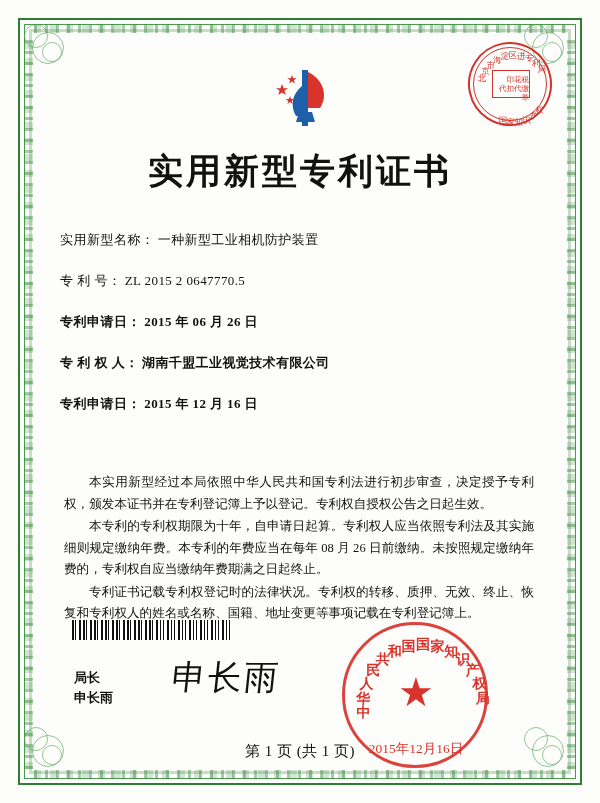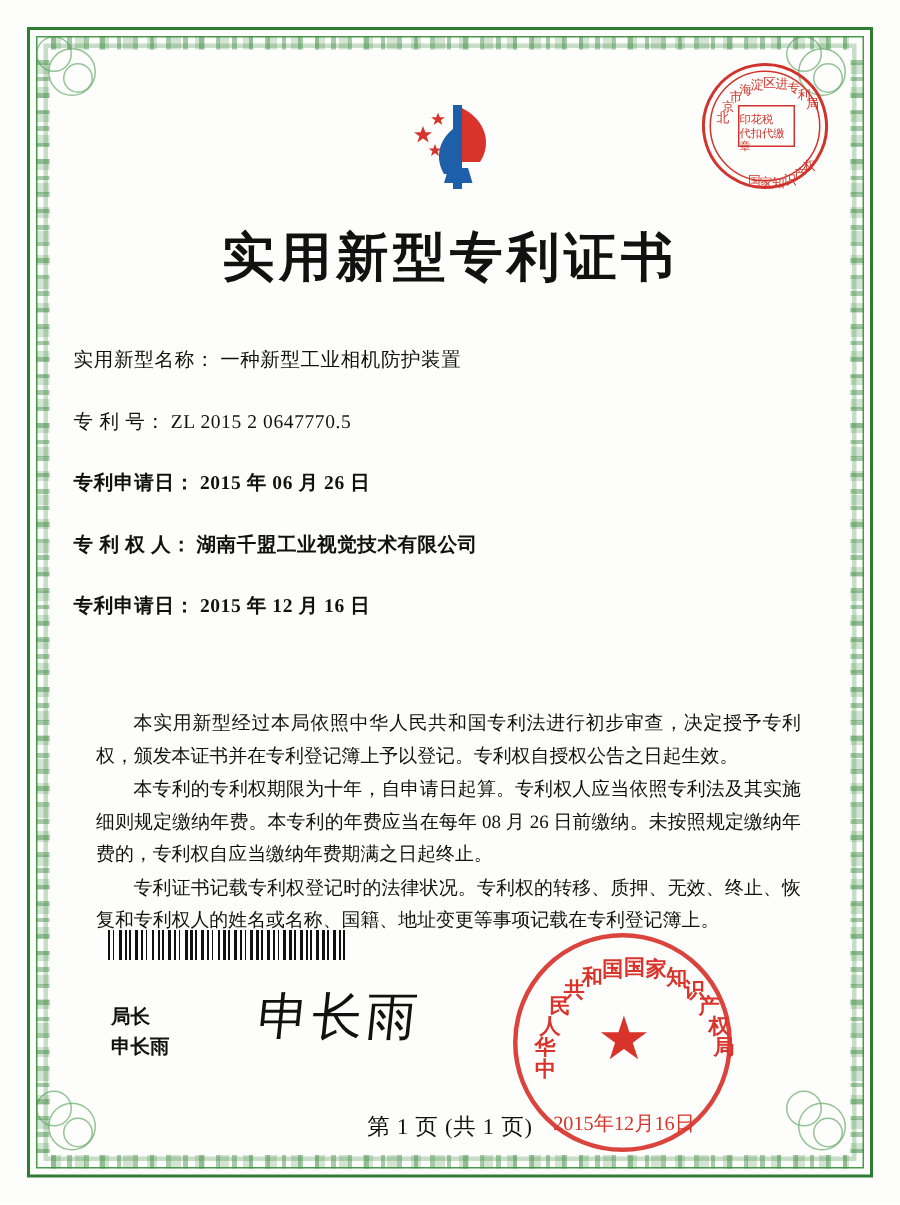--- a/index.html
+++ b/index.html
@@ -141,21 +141,21 @@
   .seal-top-center {
     position: absolute;
     left: 24px;
     top: 28px;
     width: 38px;
     height: 28px;
     border: 1px solid #d0342c;
     color: #d0342c;
     font-size: 7.5px;
     line-height: 9px;
-    text-align: left;
+    text-align: right;
     font-family: "Liberation Serif", serif;
     padding-top: 4px;
     box-sizing: border-box;
   }
   .seal-arc-char {
     position: absolute;
     left: 50%;
     top: 50%;
     font-size: 8.5px;
     color: #d0342c;
@@ -172,21 +172,21 @@
     font-size: 35px;
     font-weight: bold;
     letter-spacing: 3px;
     color: #111;
     font-family: "Liberation Serif", serif;
   }
 
   
   .fields {
     position: absolute;
-    left: 49px;
+    left: 60px;
     top: 230px;
     width: 472px;
   }
   .field-row {
     font-size: 13px;
     line-height: 20px;
     margin-bottom: 21px;
     color: #111;
     white-space: nowrap;
   }

